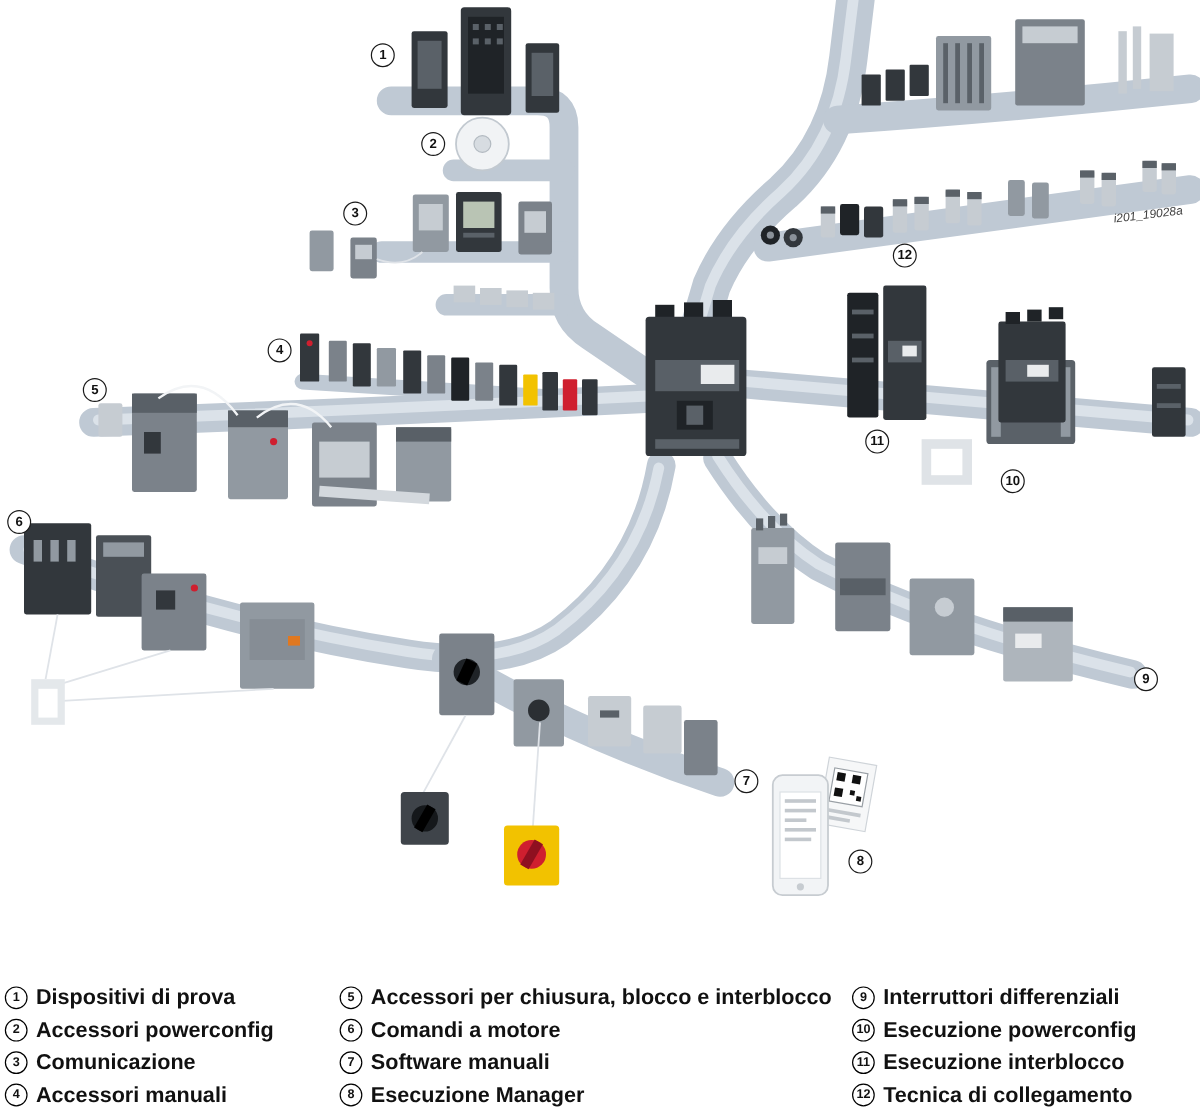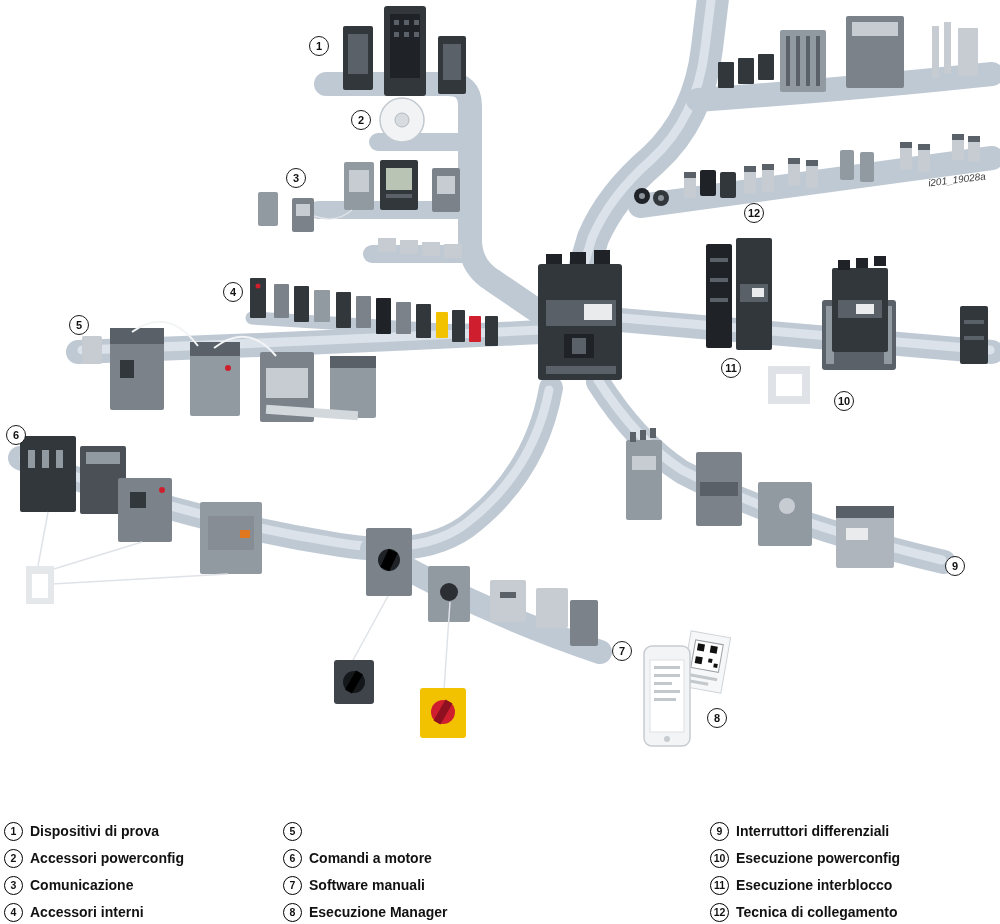--- a/index.html
+++ b/index.html
@@ -23,21 +23,21 @@
            background:#fff;display:flex;align-items:center;justify-content:center;
            font-size:11px;font-weight:bold;line-height:1;z-index:5;}
   .watermark{position:absolute;left:928px;top:174px;font-size:10px;font-style:italic;color:#3d3d3d;
              transform:rotate(-7deg);z-index:4;}
 
   .legend-col{position:absolute;top:822px;display:flex;flex-direction:column;gap:9px;z-index:6;}
   .lc1{left:4px}.lc2{left:283px}.lc3{left:710px}
   .legend-item{display:flex;align-items:center;gap:7px;height:18px;}
   .lnum{flex:0 0 auto;width:17px;height:17px;border:1.3px solid #000;border-radius:50%;
         display:flex;align-items:center;justify-content:center;font-size:10.5px;font-weight:bold;}
-  .llabel{font-size:14px;font-weight:bold;white-space:nowrap;}
+  .llabel{font-size:18px;font-weight:bold;white-space:nowrap;}
 </style>
 </head>
 <body>
 
 <div class="stage">
 
   <svg class="art" width="1000" height="812" viewBox="0 0 1000 812">
 
     <g>
       <path class="rail r32" d="M 714 -10 L 707 48 Q 699 118 653 160 Q 611 196 593 238 L 583 272"></path>
@@ -347,27 +347,28 @@
     <div class="legend-item">
       <span class="lnum">2</span>
       <span class="llabel">Accessori powerconfig</span>
     </div>
     <div class="legend-item">
       <span class="lnum">3</span>
       <span class="llabel">Comunicazione</span>
     </div>
     <div class="legend-item">
       <span class="lnum">4</span>
-      <span class="llabel">Accessori interni</span>
+      <span class="llabel">Accessori manuali</span>
     </div>
   </div>
 
   <div class="legend-col lc2">
     <div class="legend-item">
       <span class="lnum">5</span>
+      <span class="llabel">Accessori per chiusura, blocco e interblocco</span>
     </div>
     <div class="legend-item">
       <span class="lnum">6</span>
       <span class="llabel">Comandi a motore</span>
     </div>
     <div class="legend-item">
       <span class="lnum">7</span>
       <span class="llabel">Software manuali</span>
     </div>
     <div class="legend-item">

